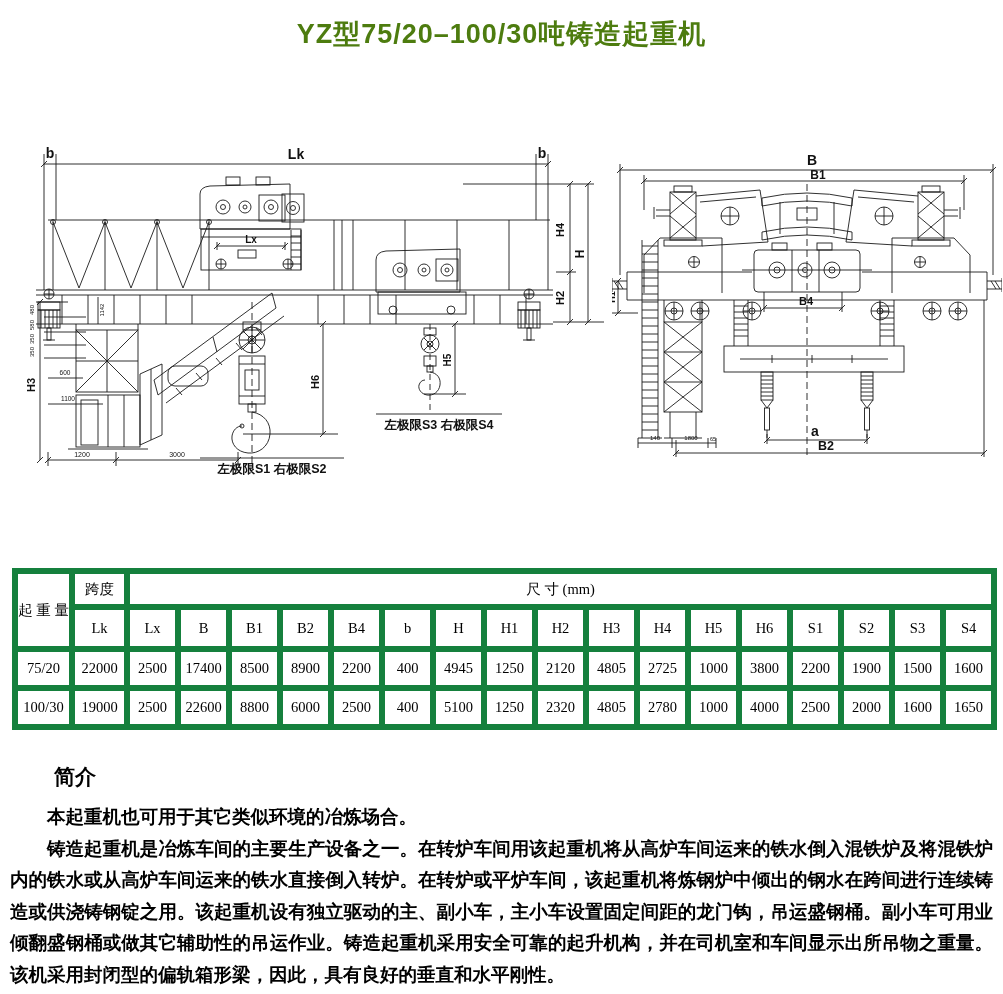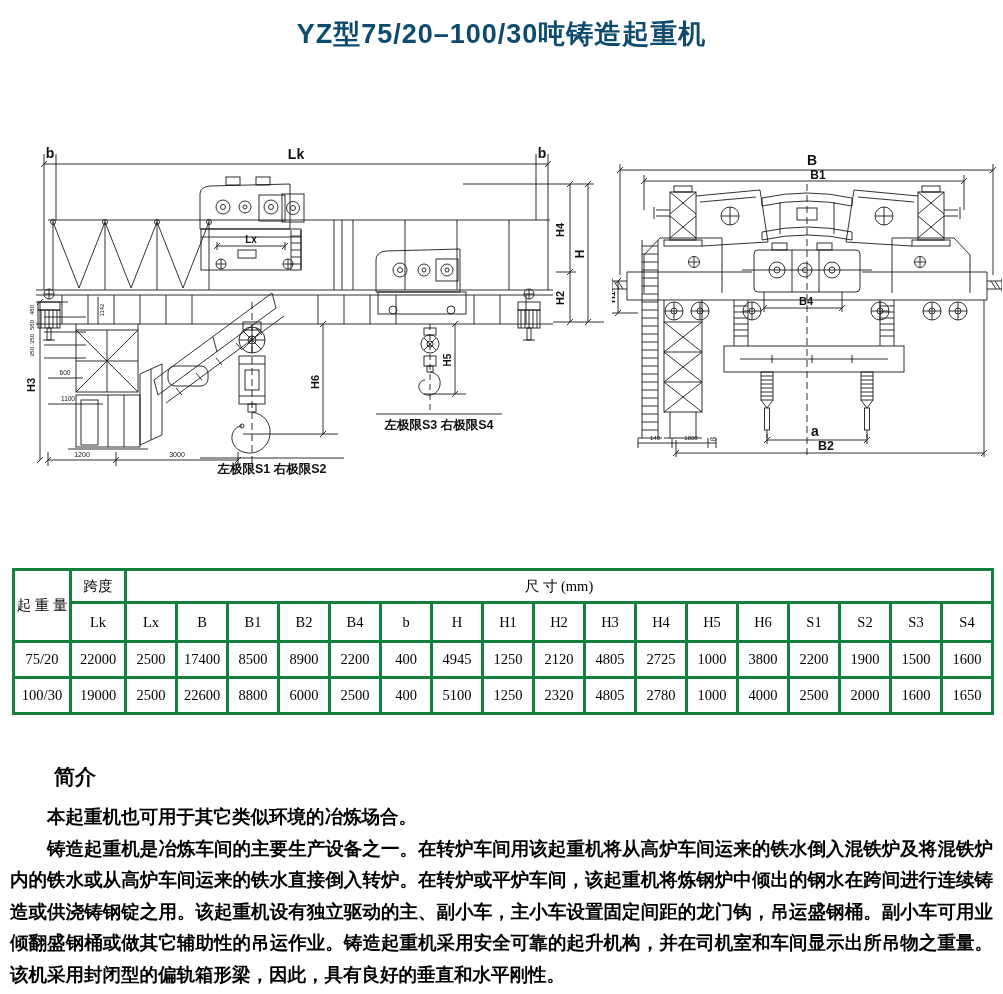--- a/index.html
+++ b/index.html
@@ -1,22 +1,22 @@
 <!DOCTYPE html>
 <html><head>
 <meta charset="utf-8">
 <style>
   html,body{margin:0;padding:0;background:#fff;}
   body{width:1003px;height:994px;position:relative;font-family:"Liberation Sans",sans-serif;color:#111;overflow:hidden;}
-  .page-title{position:absolute;top:16px;left:0;width:100%;text-align:center;font-size:27px;font-weight:bold;letter-spacing:1px;color:#0c4a6e;}
+  .page-title{position:absolute;top:16px;left:0;width:100%;text-align:center;font-size:27px;font-weight:bold;letter-spacing:1px;color:#4d7c0f;}
   svg{position:absolute;}
   svg text{font-family:"Liberation Sans",sans-serif;fill:#111;}
   .dim-table{position:absolute;left:12px;top:568px;width:979px;border-collapse:collapse;table-layout:fixed;
              font-family:"Liberation Serif",serif;font-size:14.5px;color:#000;border:2px solid #111;}
-  .dim-table td{border:3px solid #15803d;text-align:center;vertical-align:middle;padding:0;}
+  .dim-table td{border:6px solid #15803d;text-align:center;vertical-align:middle;padding:0;}
   .dim-table .r1 td{height:30px;}
   .dim-table .r2 td{height:36px;}
   .dim-table .rd td{height:33px;}
   .intro-heading{position:absolute;left:54px;top:763px;font-size:21px;font-weight:bold;color:#000;}
   .intro-text{position:absolute;left:10px;top:801px;width:983px;font-size:18.5px;font-weight:bold;
               line-height:31.5px;text-align:justify;color:#000;}
   .intro-text p{margin:0;text-indent:2em;}
 </style>
 </head>
 <body>

